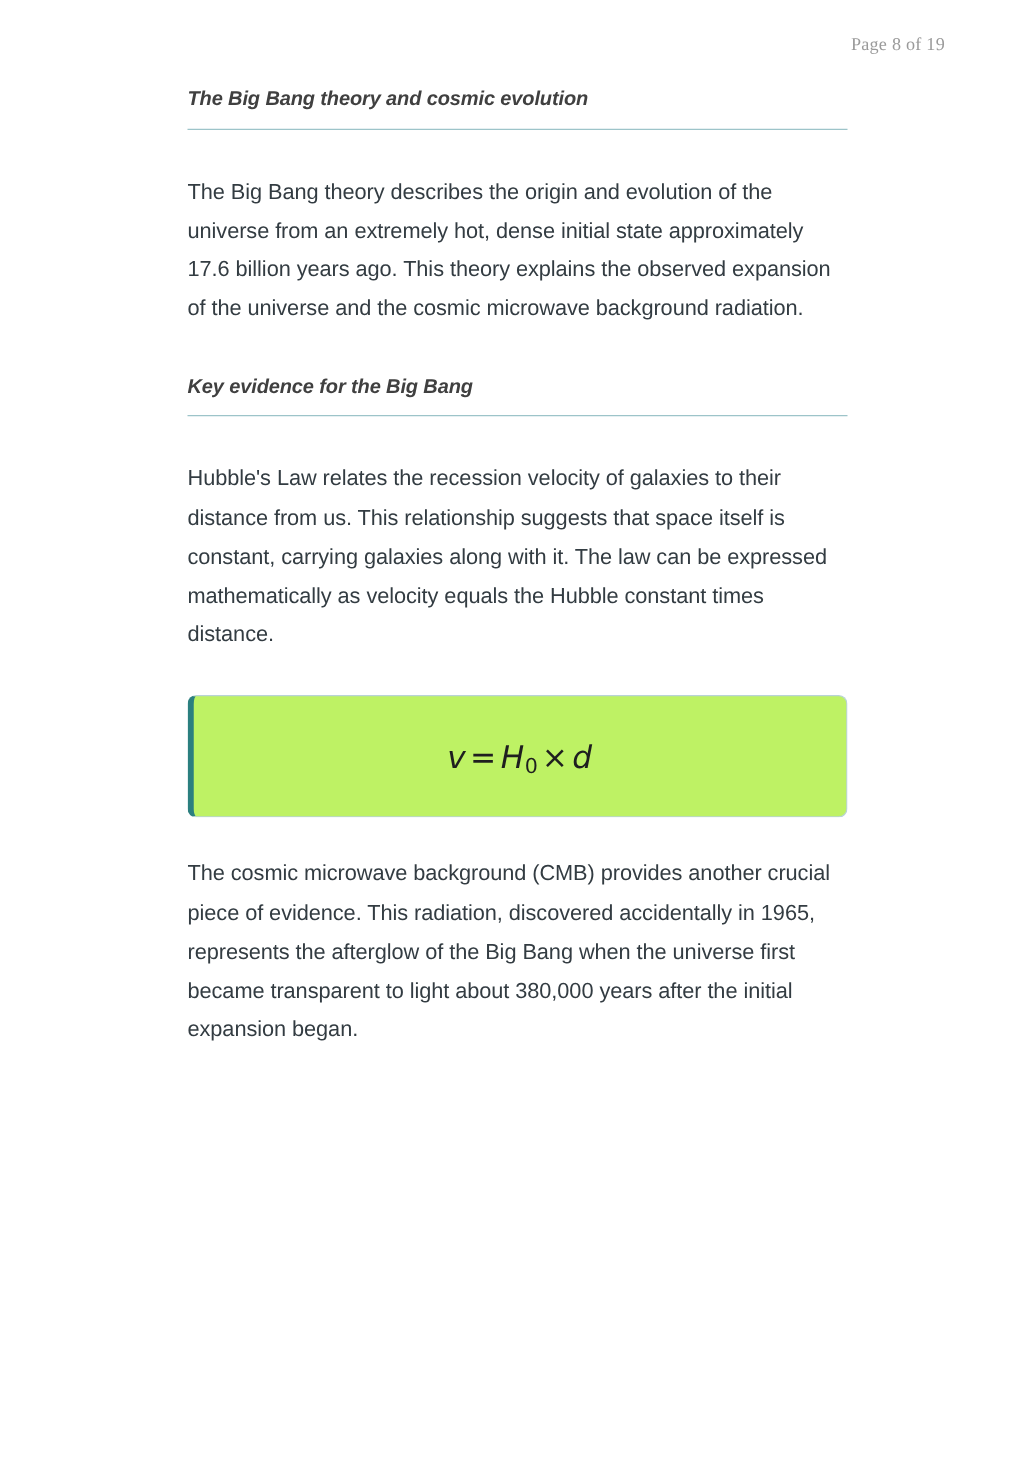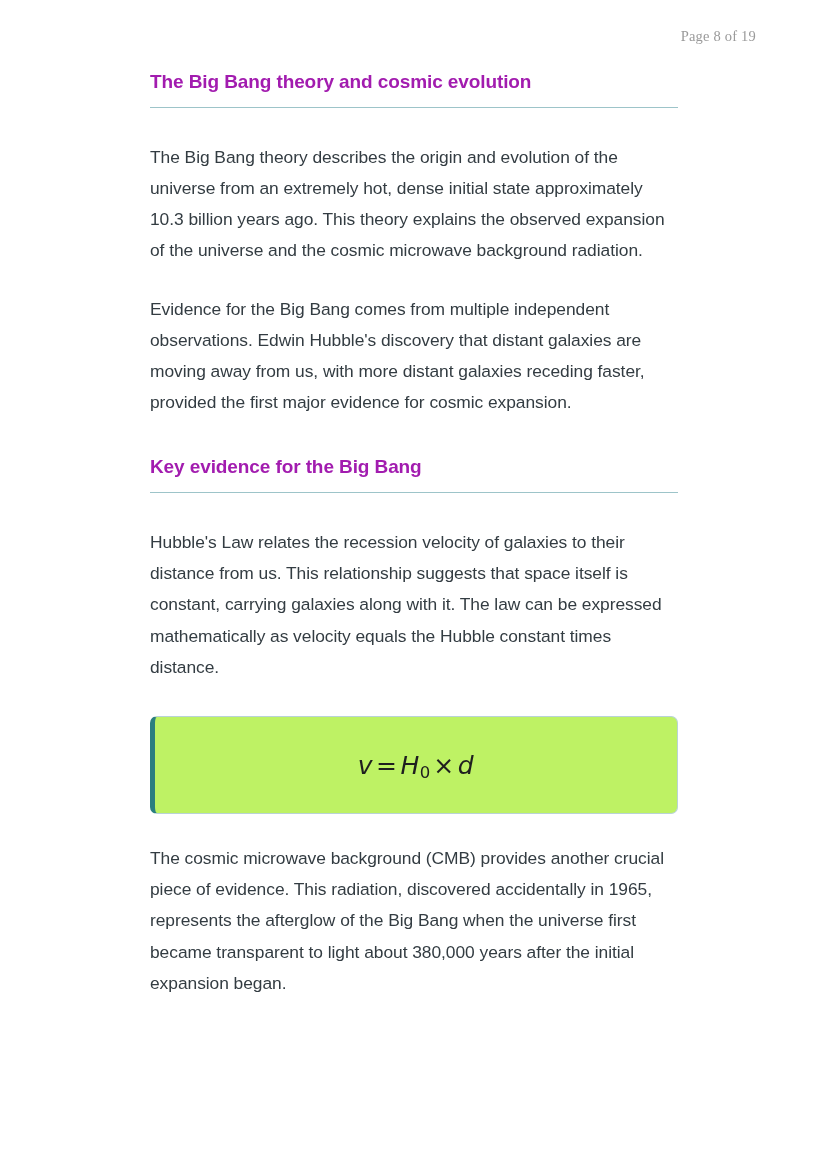--- a/index.html
+++ b/index.html
@@ -32,28 +32,29 @@
     letter-spacing: 0.2px;
     white-space: nowrap;
   }
   .content {
     position: absolute;
     left: 150px;
     top: 70px;
     width: 528px;
   }
   .section-heading {
-    font-size: 19px;
+    font-size: 16px;
     font-weight: bold;
-    color: #a21caf;
+    color: #404040;
     letter-spacing: -0.1px;
     line-height: 1.3;
     margin: 0;
     padding-bottom: 12px;
     border-bottom: 1.6px solid #9dc4c9;
+    font-style: italic;
   }
   .heading-block {
     margin-bottom: 34px;
   }
   .heading-block.second {
     margin-top: 37px;
   }
   p.body-text {
     font-size: 17.4px;
     line-height: 31.2px;
@@ -114,23 +115,22 @@
 <div class="page">
 
   <div class="page-number">Page 8 of 19</div>
 
   <div class="content">
 
     <div class="heading-block">
       <h2 class="section-heading">The Big Bang theory and cosmic evolution</h2>
     </div>
 
-    <p class="body-text">The Big Bang theory describes the origin and evolution of the universe from an extremely hot, dense initial state approximately 10.3 billion years ago. This theory explains the observed expansion of the universe and the cosmic microwave background radiation.</p>
+    <p class="body-text">The Big Bang theory describes the origin and evolution of the universe from an extremely hot, dense initial state approximately 17.6 billion years ago. This theory explains the observed expansion of the universe and the cosmic microwave background radiation.</p>
 
-    <p class="body-text">Evidence for the Big Bang comes from multiple independent observations. Edwin Hubble's discovery that distant galaxies are moving away from us, with more distant galaxies receding faster, provided the first major evidence for cosmic expansion.</p>
 
     <div class="heading-block second">
       <h2 class="section-heading">Key evidence for the Big Bang</h2>
     </div>
 
     <p class="body-text">Hubble's Law relates the recession velocity of galaxies to their distance from us. This relationship suggests that space itself is constant, carrying galaxies along with it. The law can be expressed mathematically as velocity equals the Hubble constant times distance.</p>
 
     <div class="formula-box">
       <div class="formula">
         <span>v</span><span class="op">=</span><span>H</span><sub>0</sub><span class="op">×</span><span>d</span>

